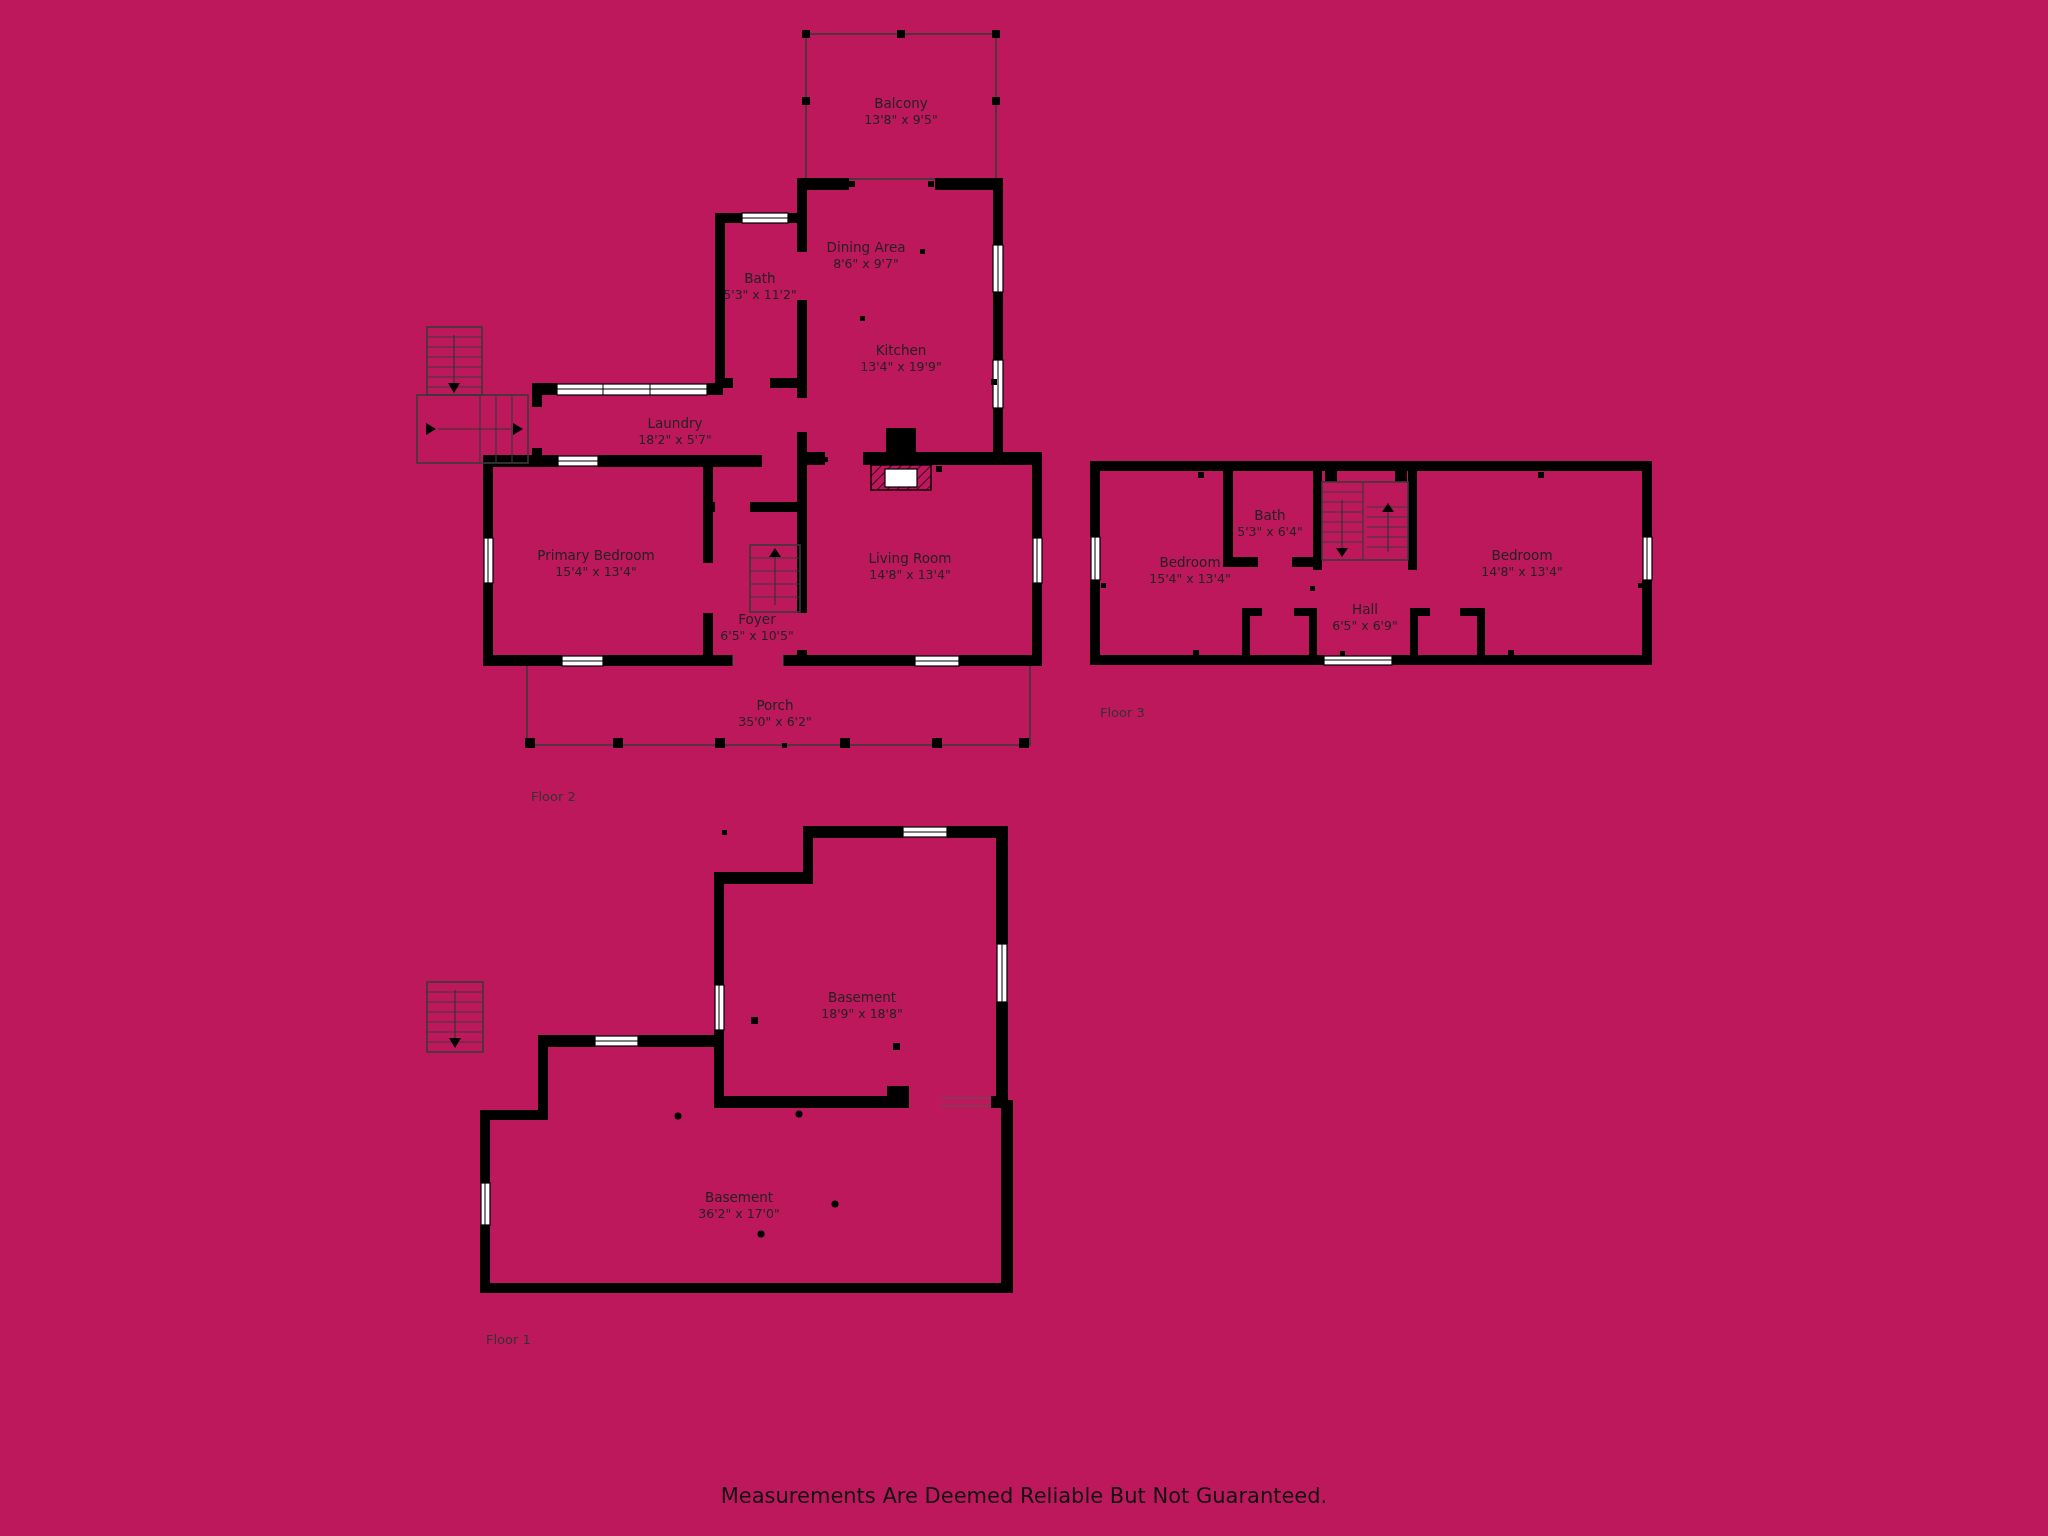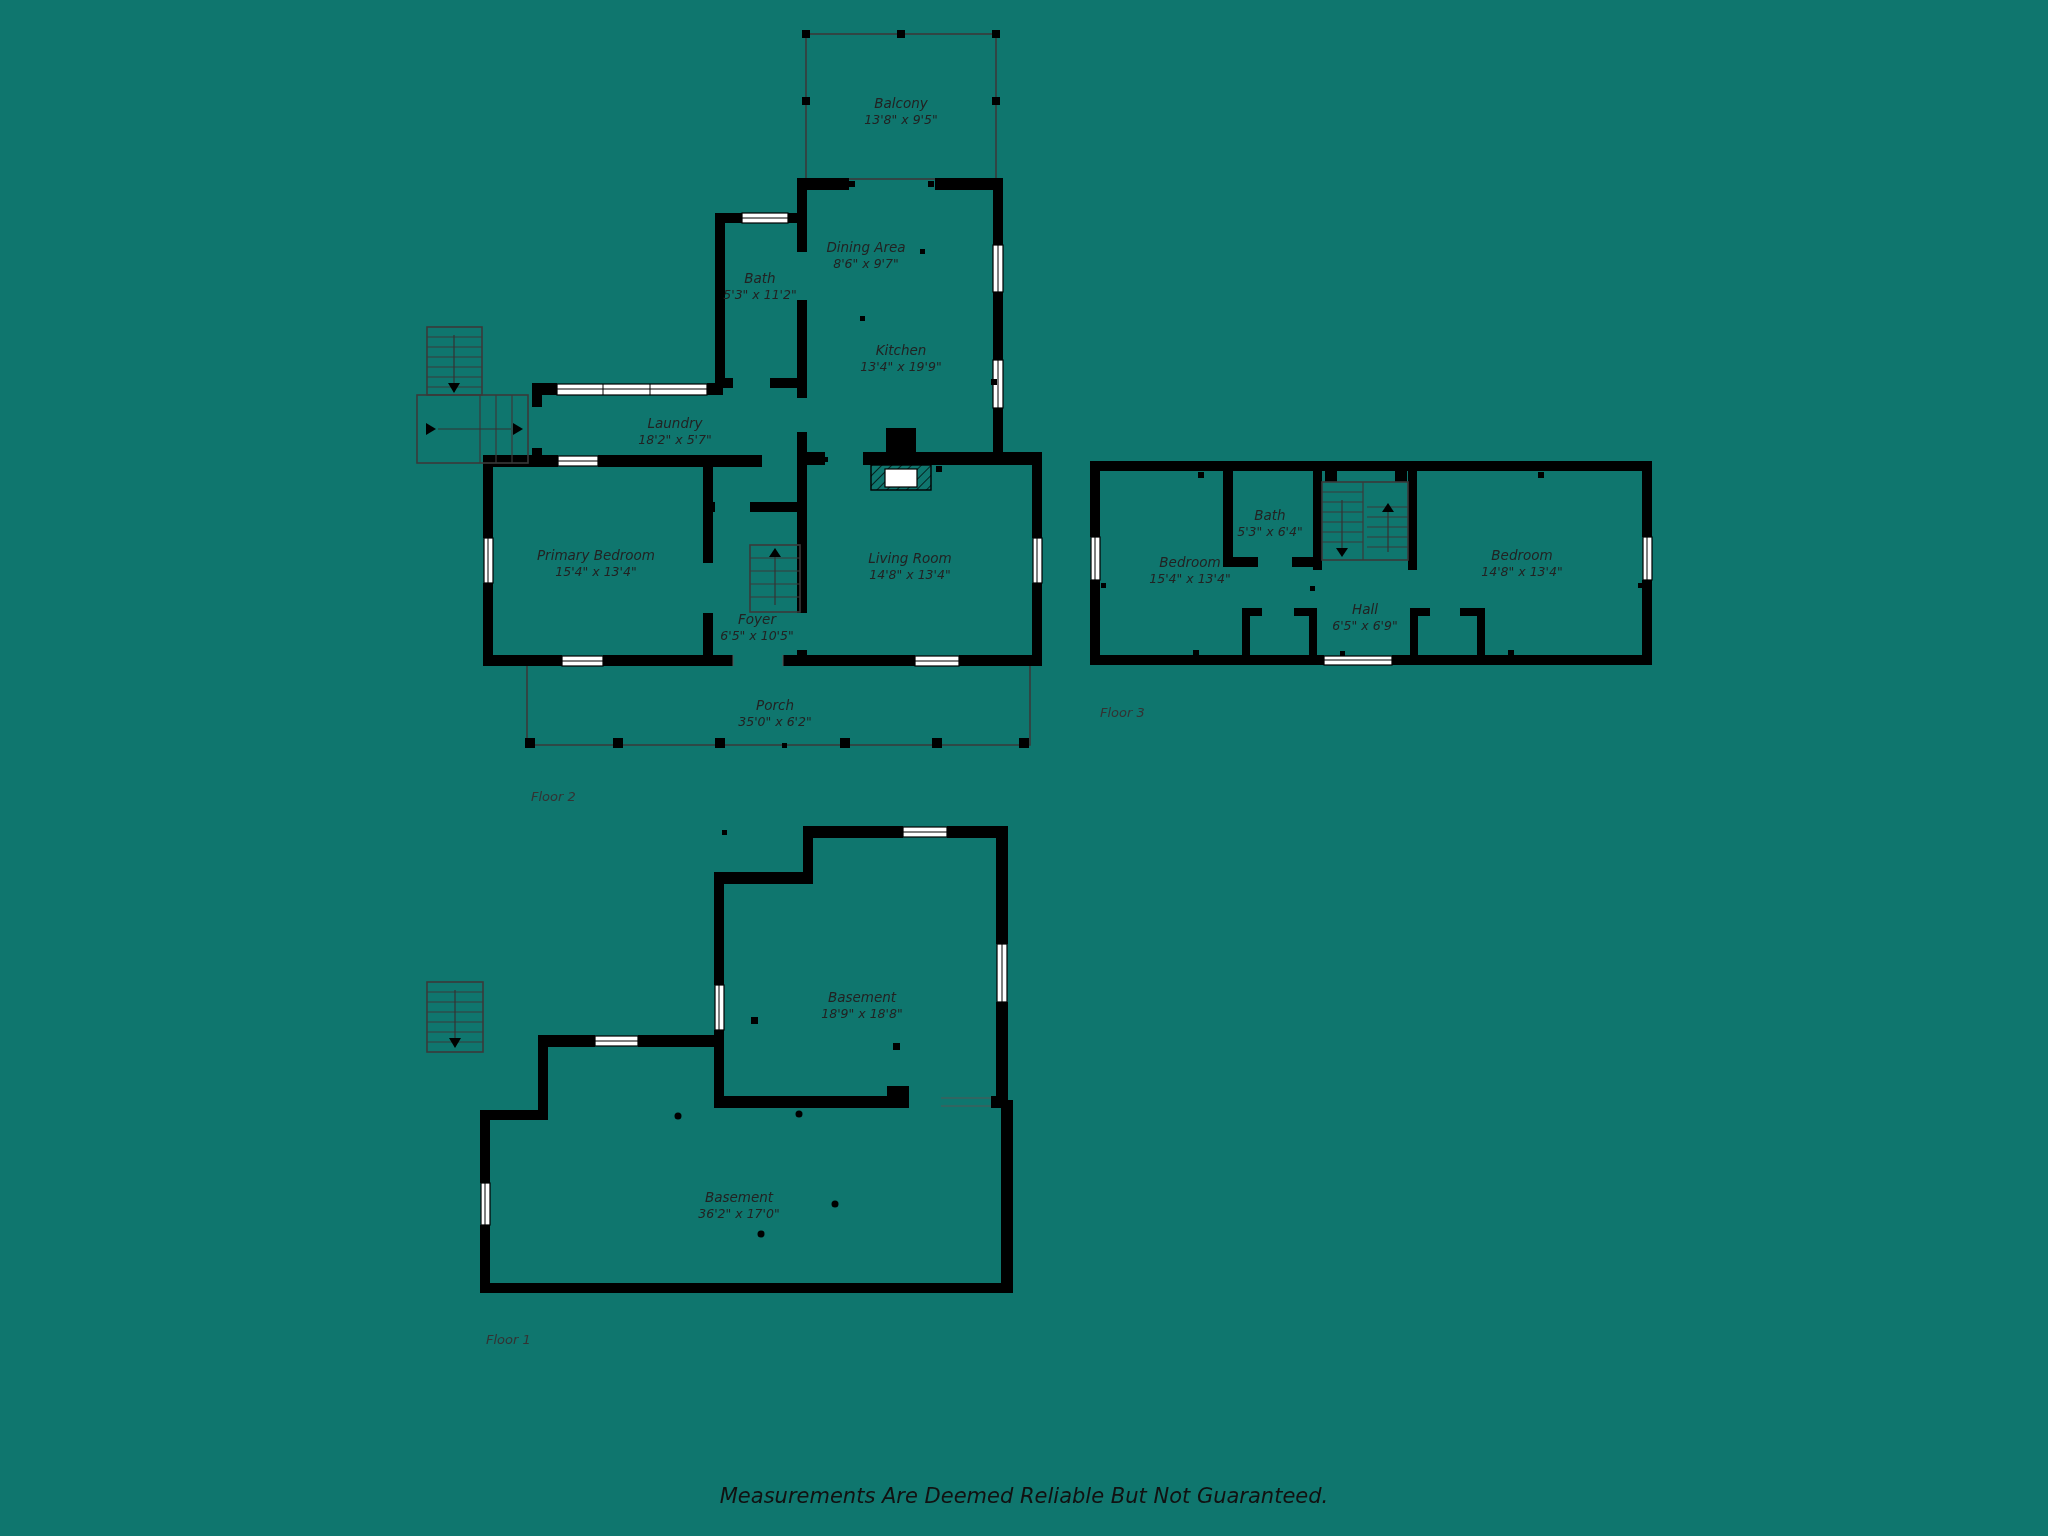--- a/index.html
+++ b/index.html
@@ -1,16 +1,16 @@
 <!DOCTYPE html>
 <html><head>
 <meta charset="utf-8">
 <style>
   html,body{margin:0;padding:0;background:#ffffff;}
-  .stage{position:relative;width:2048px;height:1536px;background:#0f766e;overflow:hidden;font-style:italic;}
+  .stage{position:relative;width:2048px;height:1536px;background:#be185d;overflow:hidden;}
   svg{position:absolute;left:0;top:0;}
   .rn{font-family:"DejaVu Sans",sans-serif;font-size:13.5px;fill:#222222;text-anchor:middle;}
   .rd{font-family:"DejaVu Sans",sans-serif;font-size:12.5px;fill:#222222;text-anchor:middle;}
   .fl{font-family:"DejaVu Sans",sans-serif;font-size:13px;fill:#333333;text-anchor:start;}
   .footer{font-family:"DejaVu Sans",sans-serif;font-size:21px;fill:#111111;text-anchor:middle;}
   .wall{fill:#000000;}
   .thin{fill:none;stroke:#3a3a3a;stroke-width:1.6;}
   .tread{stroke:#3a3a3a;stroke-width:1.2;}
   .win{fill:#ffffff;stroke:#000000;stroke-width:1.2;}
   .winline{stroke:#000000;stroke-width:1;}

